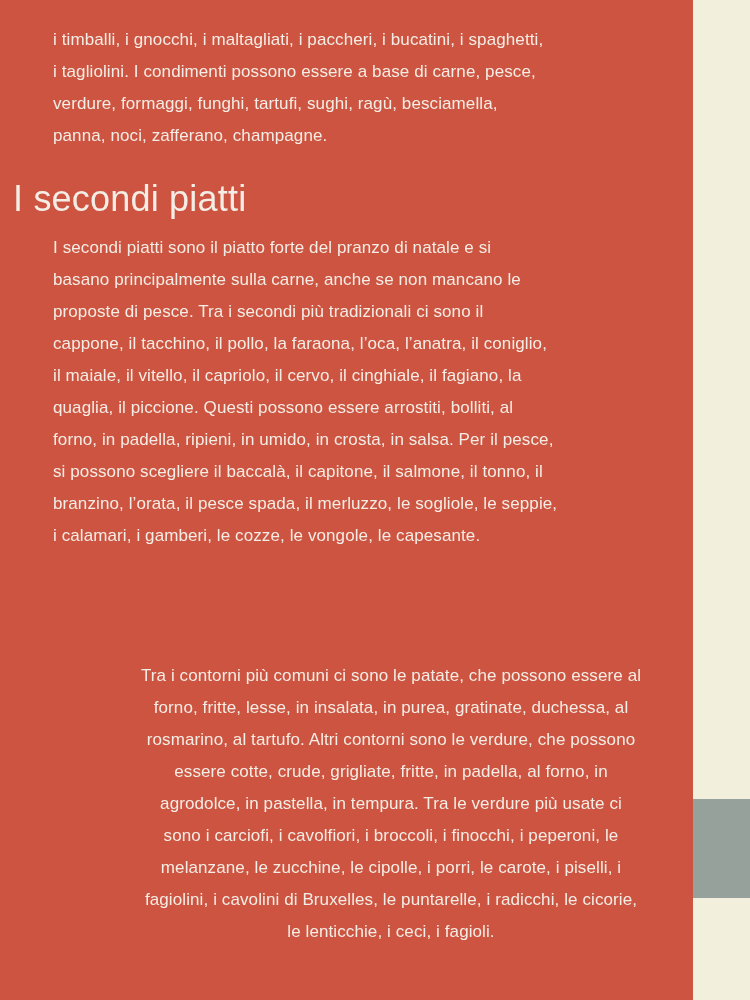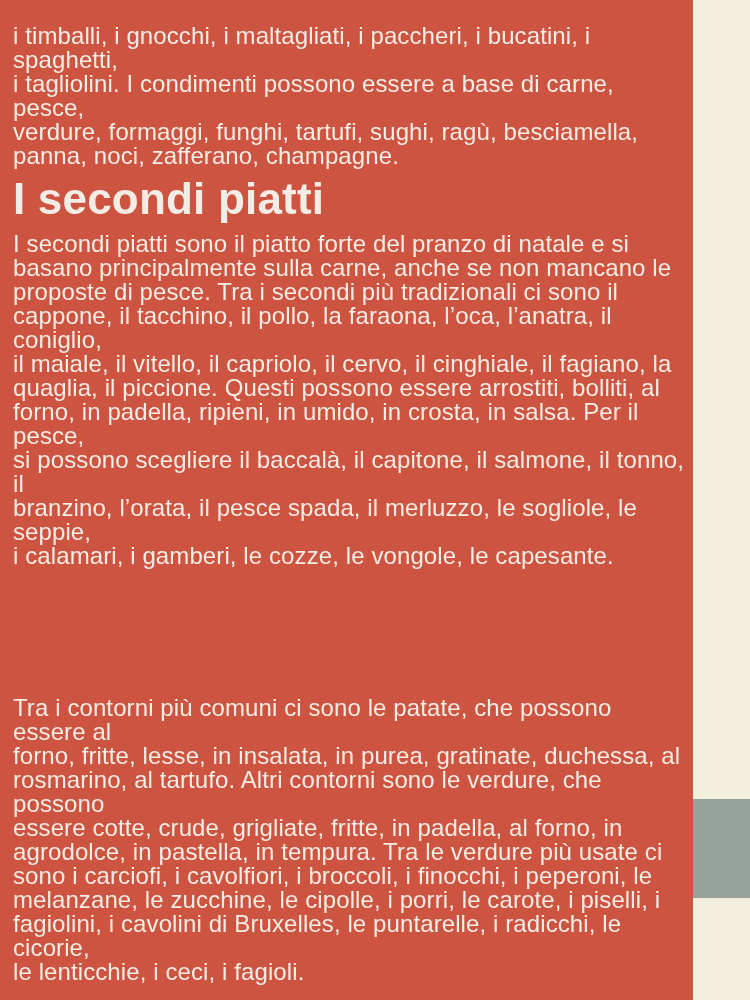--- a/index.html
+++ b/index.html
@@ -38,36 +38,37 @@
     background: var(--accent);
   }
   .para, .heading {
     position: absolute;
     left: 13px;
     width: 676px;
     color: var(--text);
     white-space: pre-line;
   }
   .para {
-    font-size: 24px;
-    line-height: 24px;
+    font-size: 17px;
+    line-height: 32px;
     letter-spacing: 0.1px;
+    margin-left: 40px;
   }
   .heading {
-    font-size: 44px;
+    font-size: 36px;
     line-height: 48px;
-    font-weight: 700;
+    font-weight: 400;
     letter-spacing: 0.2px;
   }
   .para-1    { top: 24px; }
   .heading-1 { top: 175px; }
   .para-2    { top: 232px; }
   .heading-2 { top: 532px; }
   .para-3    { top: 582px; }
-  .para-4    { top: 696px; }
+  .para-4    { top: 660px; text-align: center; }
 </style>
 </head>
 <body>
 
 <div class="page">
 
   <div class="slide">
     <div class="para para-1">i timballi, i gnocchi, i maltagliati, i paccheri, i bucatini, i spaghetti,
 i tagliolini. I condimenti possono essere a base di carne, pesce,
 verdure, formaggi, funghi, tartufi, sughi, ragù, besciamella,

